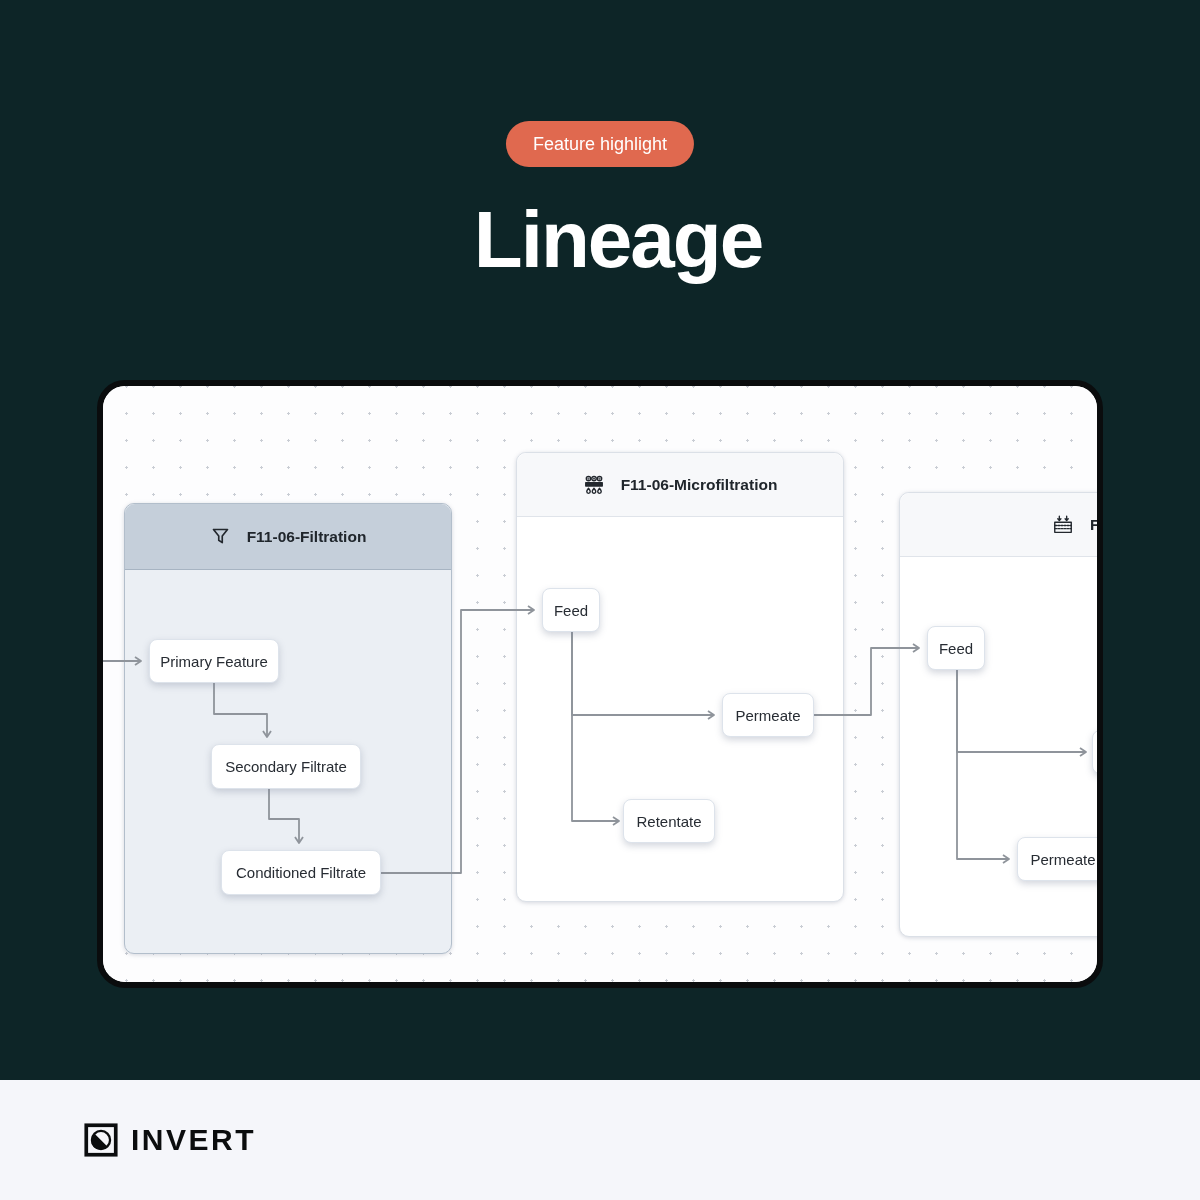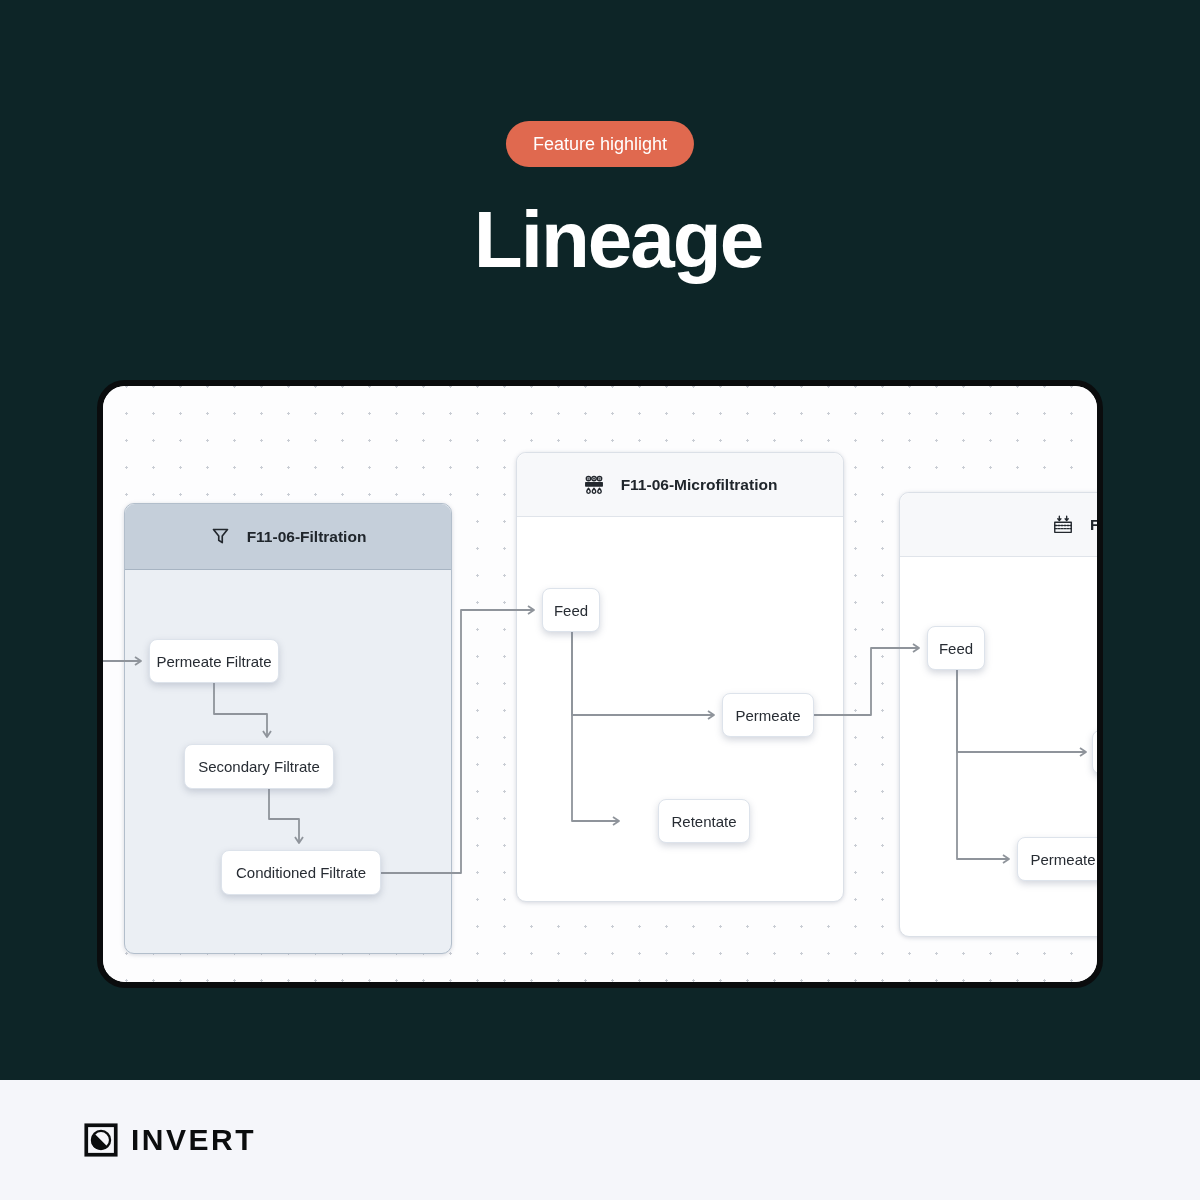--- a/index.html
+++ b/index.html
@@ -138,35 +138,35 @@
         <path d="M166,403 V433 H196 V457" marker-end="url(#arrow)"></path>
         <path d="M278,487 H358 V224 H431" marker-end="url(#arrow)"></path>
         <path d="M469,246 V329 H611" marker-end="url(#arrow)"></path>
         <path d="M469,246 V435 H516" marker-end="url(#arrow)"></path>
         <path d="M711,329 H768 V262 H816" marker-end="url(#arrow)"></path>
         <path d="M854,284 V366 H983" marker-end="url(#arrow)"></path>
         <path d="M854,284 V473 H906" marker-end="url(#arrow)"></path>
       </svg>
 
       <div class="node" style="left:46px;top:253px;width:130px;height:44px;">
-        <span>Permeate Filtrate</span>
+        <span>Primary Feature</span>
       </div>
-      <div class="node" style="left:81px;top:358px;width:150px;height:45px;">
+      <div class="node" style="left:108px;top:358px;width:150px;height:45px;">
         <span>Secondary Filtrate</span>
       </div>
       <div class="node" style="left:118px;top:464px;width:160px;height:45px;align-items:center;">
         <span>Conditioned Filtrate</span>
       </div>
       <div class="node" style="left:439px;top:202px;width:58px;height:44px;">
         <span>Feed</span>
       </div>
       <div class="node" style="left:619px;top:307px;width:92px;height:44px;">
         <span>Permeate</span>
       </div>
-      <div class="node" style="left:555px;top:413px;width:92px;height:44px;">
+      <div class="node" style="left:520px;top:413px;width:92px;height:44px;">
         <span>Retentate</span>
       </div>
       <div class="node" style="left:824px;top:240px;width:58px;height:44px;">
         <span>Feed</span>
       </div>
       <div class="node" style="left:914px;top:451px;width:92px;height:44px;">
         <span>Permeate</span>
       </div>
       <div class="node" style="left:989px;top:344px;width:60px;height:44px;"></div>
 

